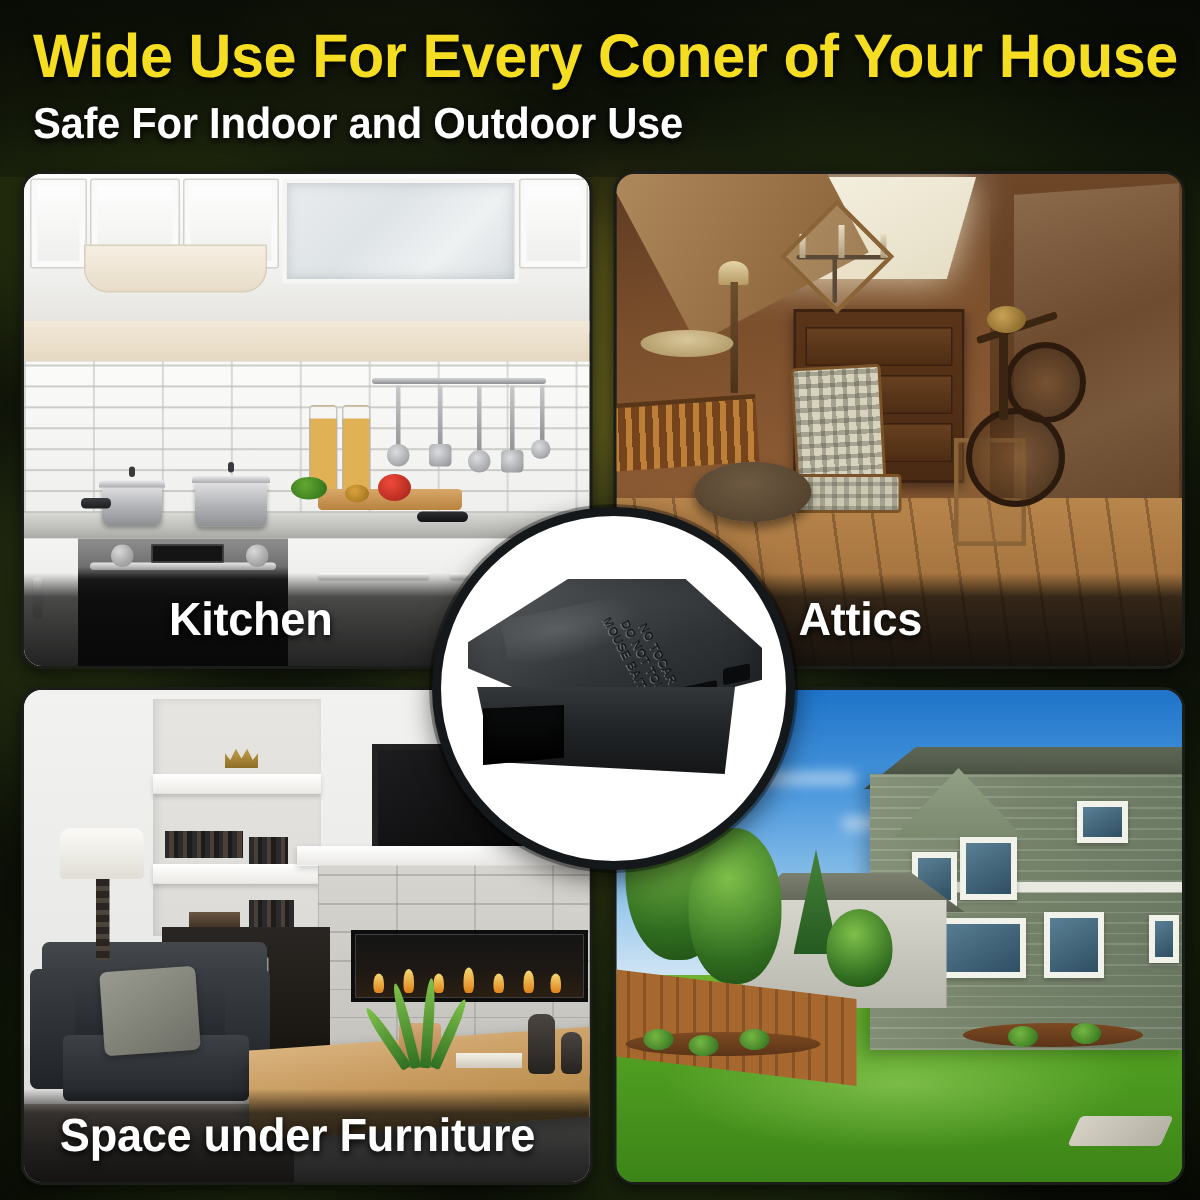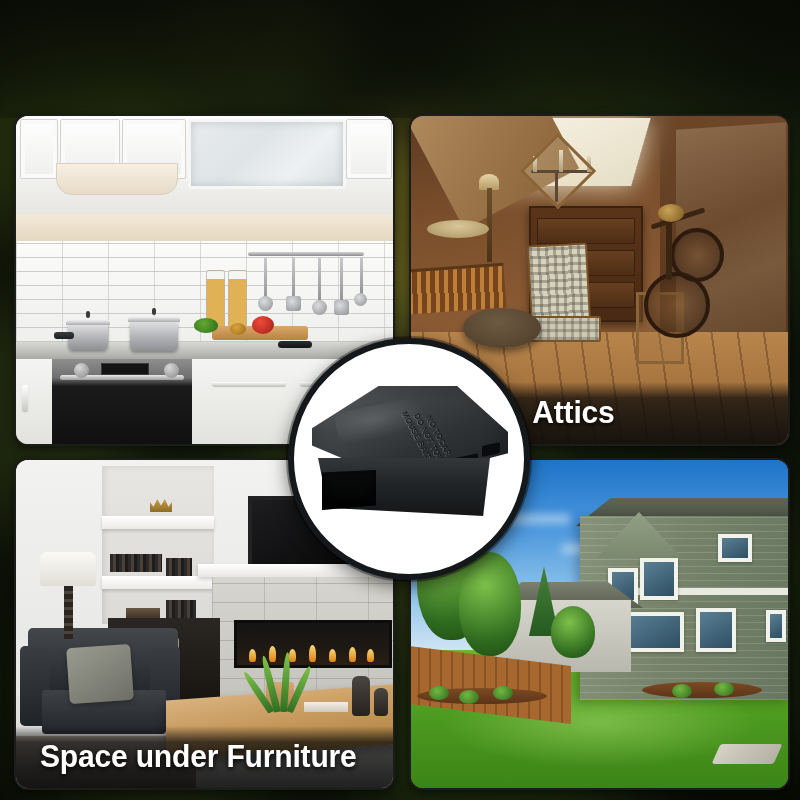--- a/index.html
+++ b/index.html
@@ -613,20 +613,24 @@
 </style>
 </head>
 <body>
 
 <div id="poster">
 
   <div class="bg-layer"></div>
   <div class="bg-vignette"></div>
   <div class="bg-darktop"></div>
 
+  <div class="header">
+    <div class="headline">Wide Use For Every Coner of Your House</div>
+    <div class="subhead">Safe For Indoor and Outdoor Use</div>
+  </div>
 
   <div class="grid">
 
     <div class="panel p-tl">
       <div class="scene kitchen">
         <div class="k-uppercab"></div>
         <div class="k-cabdoor" style="left:4px;width:36px;"></div>
         <div class="k-cabdoor" style="left:44px;width:58px;"></div>
         <div class="k-cabdoor" style="left:106px;width:62px;"></div>
         <div class="k-glass"></div>
@@ -666,20 +670,23 @@
         <div class="k-drawerline" style="left:6px;top:82%;width:6px;height:26px;"></div>
 
         <div class="k-pot" style="left:52px;top:63.5%;width:40px;height:26px;"></div>
         <div class="k-potlid" style="left:50px;top:62.3%;width:44px;"></div>
         <div class="k-potknob" style="left:70px;top:59.5%;"></div>
         <div class="k-pot" style="left:114px;top:62.5%;width:48px;height:30px;"></div>
         <div class="k-potlid" style="left:112px;top:61.2%;width:52px;"></div>
         <div class="k-potknob" style="left:136px;top:58.4%;"></div>
         <div class="k-veg" style="left:38px;top:66%;width:20px;height:7px;border-radius:3px;background:linear-gradient(180deg,#3a3d40,#1c1e20);"></div>
         <div class="k-veg" style="left:262px;top:68.6%;width:34px;height:7px;border-radius:4px;background:linear-gradient(180deg,#2b2d2f,#121314);"></div>
+      </div>
+      <div class="panel-caption cap-left">
+        <span>Kitchen</span>
       </div>
     </div>
 
     <div class="panel p-tr">
       <div class="scene attic">
         <div class="a-wallR"></div>
         <div class="a-skylight"></div>
         <div class="a-roofL"></div>
         <div class="a-mirror"></div>
         <div class="a-floor"></div>

